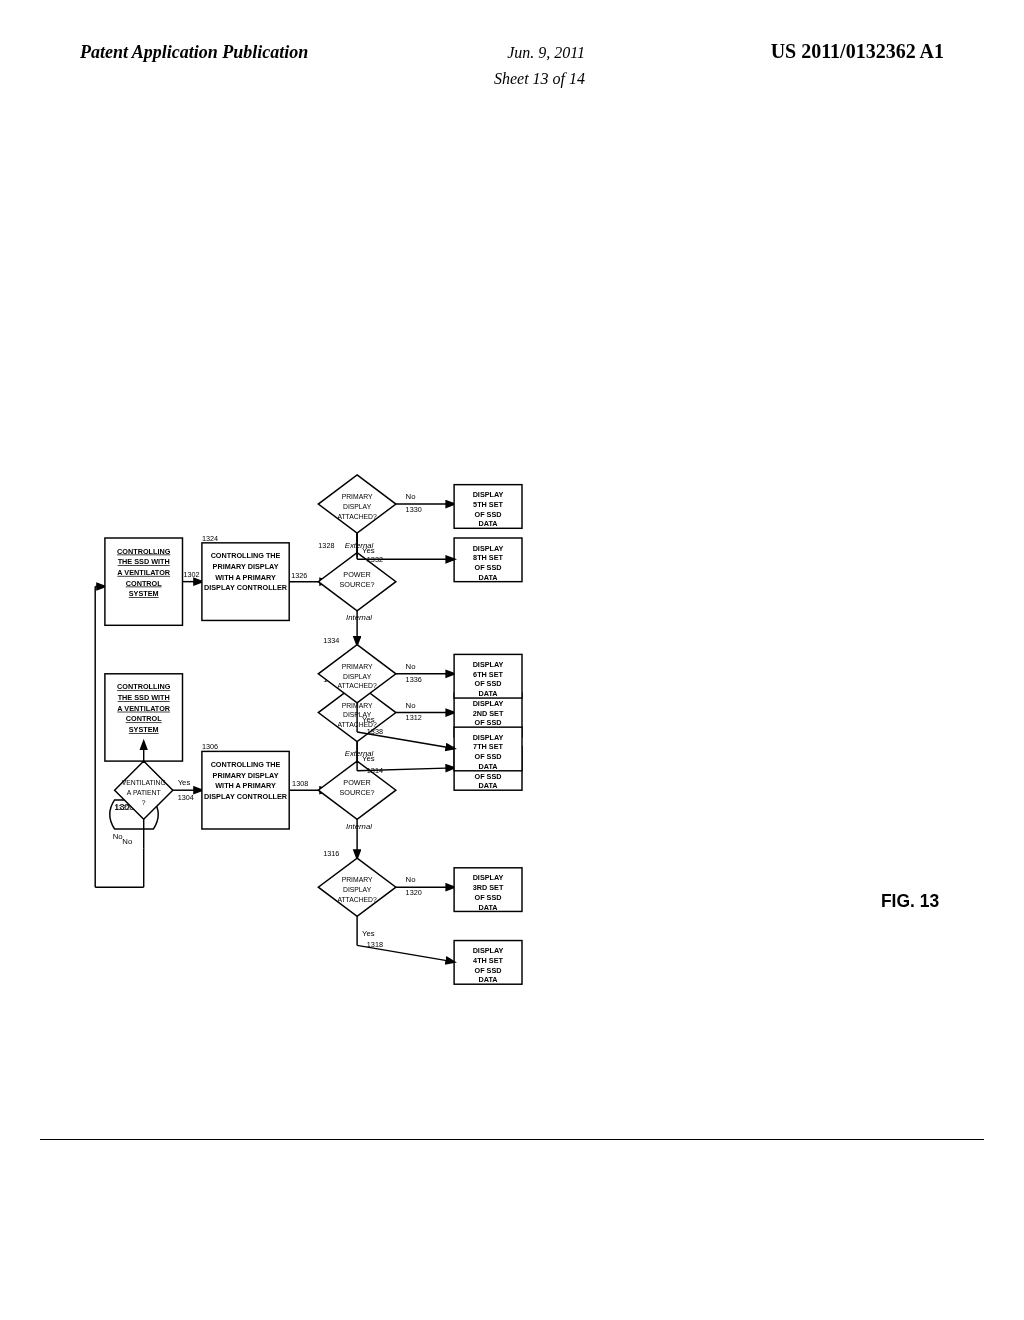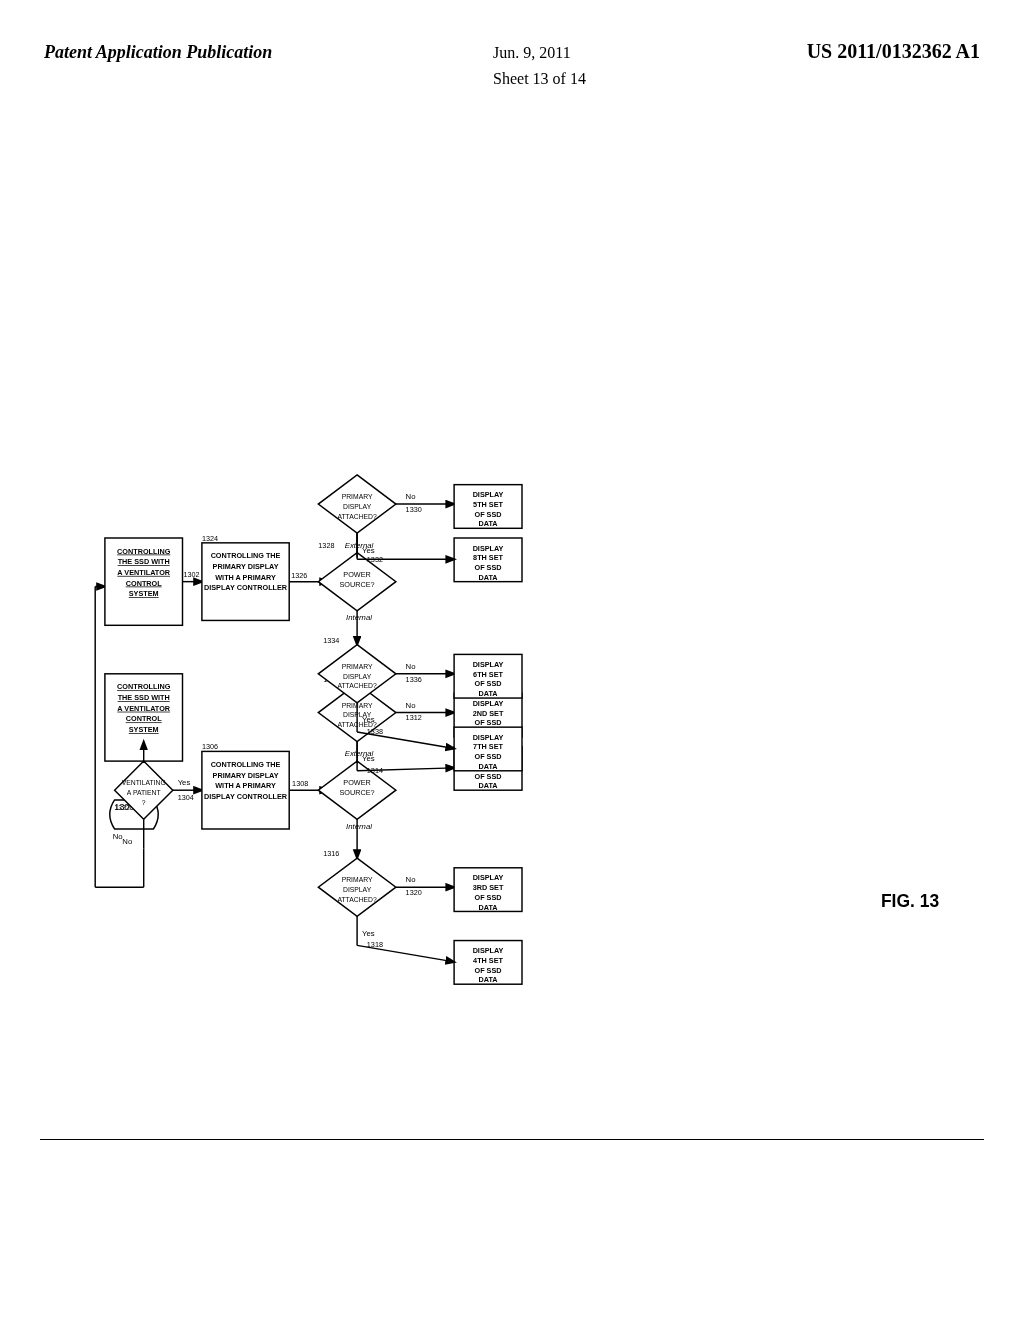--- a/index.html
+++ b/index.html
@@ -12,36 +12,37 @@
       overflow: hidden;
     }
 
     .header {
       position: absolute;
       top: 40px;
       left: 0;
       right: 0;
       display: flex;
       justify-content: space-between;
-      padding: 0 44px;
+      padding: 0 80px;
       align-items: flex-start;
     }
 
     .header-left {
       font-size: 18px;
       font-weight: bold;
       font-style: italic;
       max-width: 320px;
       line-height: 1.4;
     }
 
     .header-center {
       font-size: 16px;
-      text-align: left;
+      text-align: right;
       line-height: 1.6;
+      font-style: italic;
     }
 
     .header-right {
       font-size: 20px;
       font-weight: bold;
       text-align: right;
     }
 
     .diagram-container {
       position: absolute;

